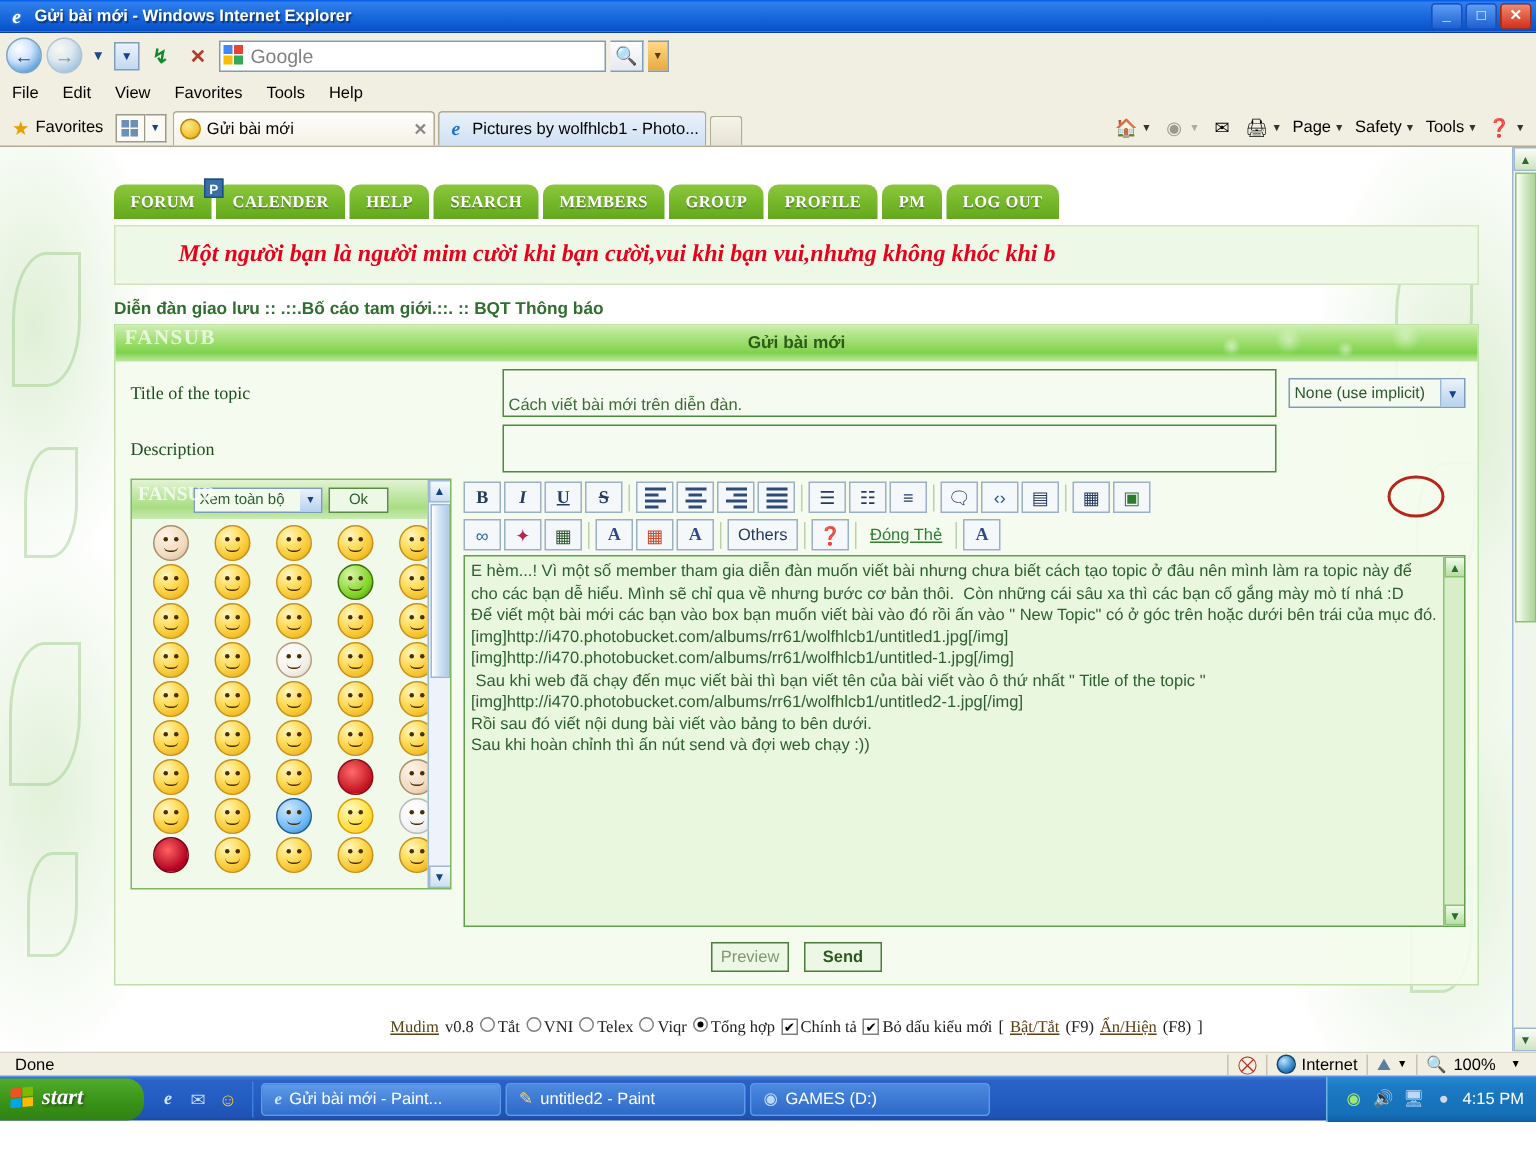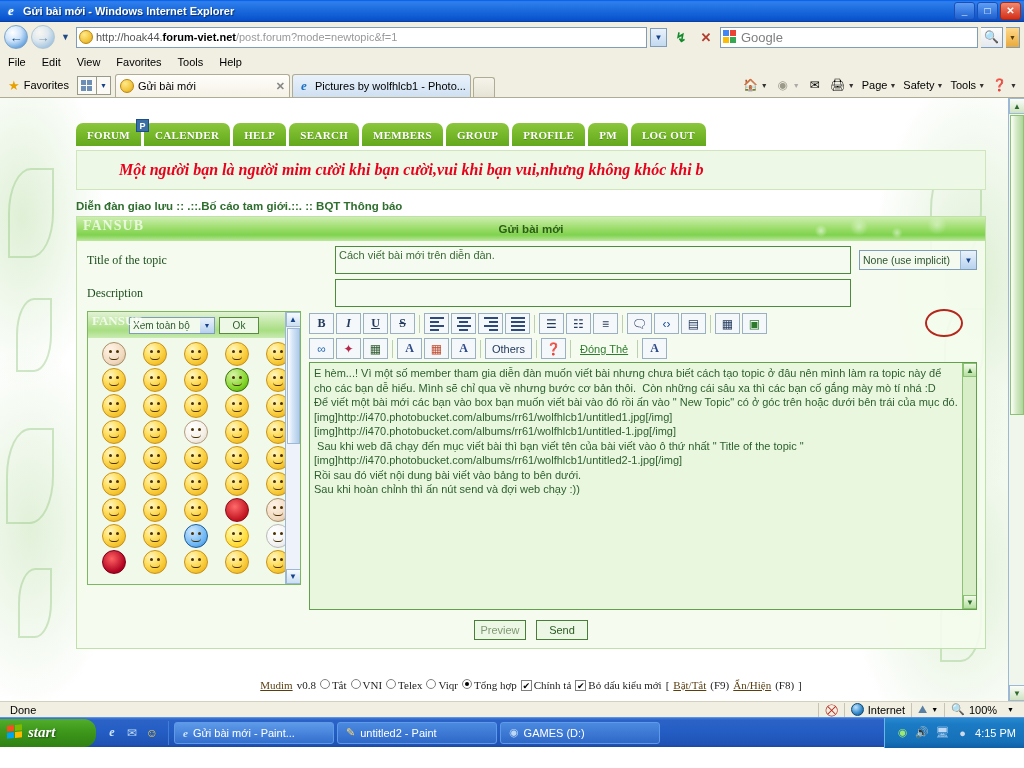--- a/index.html
+++ b/index.html
@@ -237,21 +237,21 @@
     background:
       radial-gradient(circle 9px at 24px 20px, rgba(255,255,255,.55), rgba(255,255,255,0) 70%),
       radial-gradient(circle 13px at 62px 16px, rgba(255,255,255,.45), rgba(255,255,255,0) 70%),
       radial-gradient(circle 8px at 100px 22px, rgba(255,255,255,.5), rgba(255,255,255,0) 70%),
       radial-gradient(circle 14px at 140px 14px, rgba(255,255,255,.4), rgba(255,255,255,0) 70%);
   }
   .frow { display: flex; align-items: center; padding: 5px 8px 0 10px; gap: 8px; }
   .flabel { width: 240px; font-size: 12px; color: #1d4d1d; font-family: "Liberation Serif", serif; }
   .finput {
     flex: 1; height: 28px; border: 1px solid #4c8a3c; background: #f6fbf2;
-    font-size: 11px; color: #3a6b33; padding: 0 3px; line-height: 17px;
+    font-size: 11px; color: #3a6b33; padding: 15px 3px; line-height: 17px;
     overflow: hidden; white-space: nowrap;
   }
   .fselect {
     width: 118px; height: 20px; border: 1px solid #7f9db9; background: #f4faf0;
     display: flex; align-items: center; padding-left: 3px; font-size: 10.5px; color: #2d552d;
     flex: none;
   }
   .fselect .arrow {
     margin-left: auto; width: 16px; height: 18px;
     background: linear-gradient(to bottom,#eaf2fb,#b7d2ee);
@@ -368,21 +368,21 @@
     width: 14px; height: 14px; background: linear-gradient(to bottom,#f2fbe9,#b6dfa0);
     border: 1px solid #8cc273; display: flex; align-items: center; justify-content: center;
     color: #2d6b2d; font-size: 8px;
   }
   .btnrow { display: flex; justify-content: center; gap: 10px; padding-top: 10px; }
   .fbtn {
     min-width: 52px; height: 20px; border: 1px solid #4a7c3a; background: #edf7e5;
     display: flex; align-items: center; justify-content: center;
     font-size: 11px; color: #7e9a74;
   }
-  .fbtn.send { color: #2a5a22; font-weight: normal; }
+  .fbtn.send { color: #2a5a22; font-weight: bold; }
 
   
   .mudim {
     position: absolute; left: 0; bottom: 10px; width: 938px;
     display: flex; align-items: center; justify-content: center; gap: 4px;
     font-size: 11px; color: #222;
     font-family: "Liberation Serif", serif;
   }
   .mudim a { color: #5a3f12; text-decoration: underline; }
   .radio {
@@ -481,24 +481,20 @@
     <span class="win-btn min">_</span>
     <span class="win-btn max">□</span>
     <span class="win-btn close">✕</span>
   </div>
 </div>
 
 <div class="addrbar">
   <span class="navbtn">←</span>
   <span class="navbtn fwd">→</span>
   <span class="dropcaret">▼</span>
-  <div class="addr-input">
-    <span class="addr-favicon"></span>
-    <span class="addr-url"><i>http://hoak44.</i><b>forum-viet.net</b><span>/post.forum?mode=newtopic&amp;f=1</span></span>
-  </div>
   <span class="addr-dd">▼</span>
   <span class="tbtn refresh">↯</span>
   <span class="tbtn stop">✕</span>
   <div class="search-box">
     <span class="gicon">
       <i style="left:0;top:0;background:#4285f4"></i>
         <i style="left:7px;top:0;background:#ea4335"></i>
       <i style="left:0;top:7px;background:#fbbc05"></i>
         <i style="left:7px;top:7px;background:#34a853"></i>
     </span>

